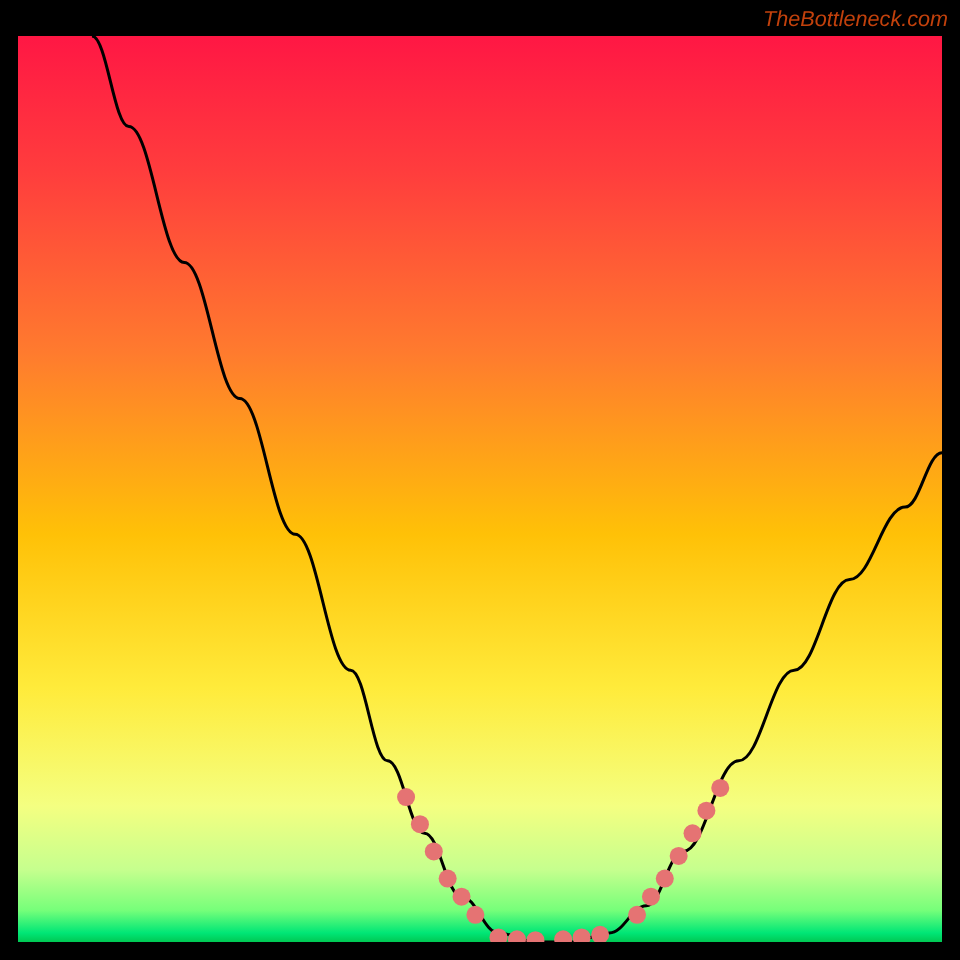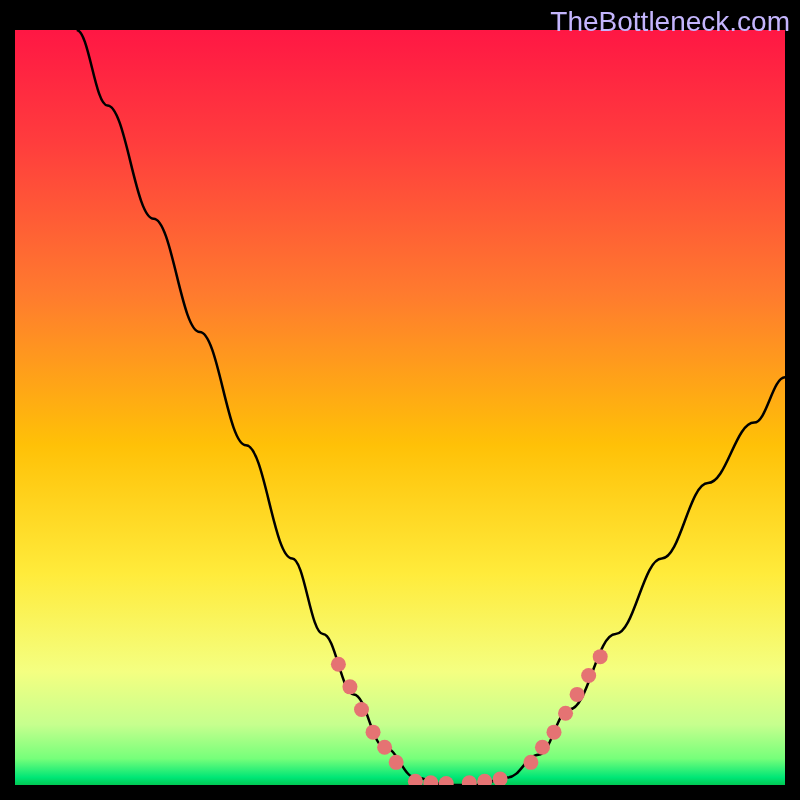--- a/index.html
+++ b/index.html
@@ -11,24 +11,25 @@
     width: 800px;
     height: 800px;
     background: #000;
     position: relative;
     font-family: Arial, sans-serif;
   }
   .watermark {
     position: absolute;
     top: 6px;
     right: 10px;
-    color: #c4b5fd;
-    font-size: 28px;
+    color: #c2410c;
+    font-size: 18px;
     font-weight: 500;
     z-index: 10;
+    font-style: italic;
   }
   .chart-area {
     position: absolute;
     top: 30px;
     left: 15px;
     right: 15px;
     bottom: 15px;
     background: #000;
   }
   svg {

